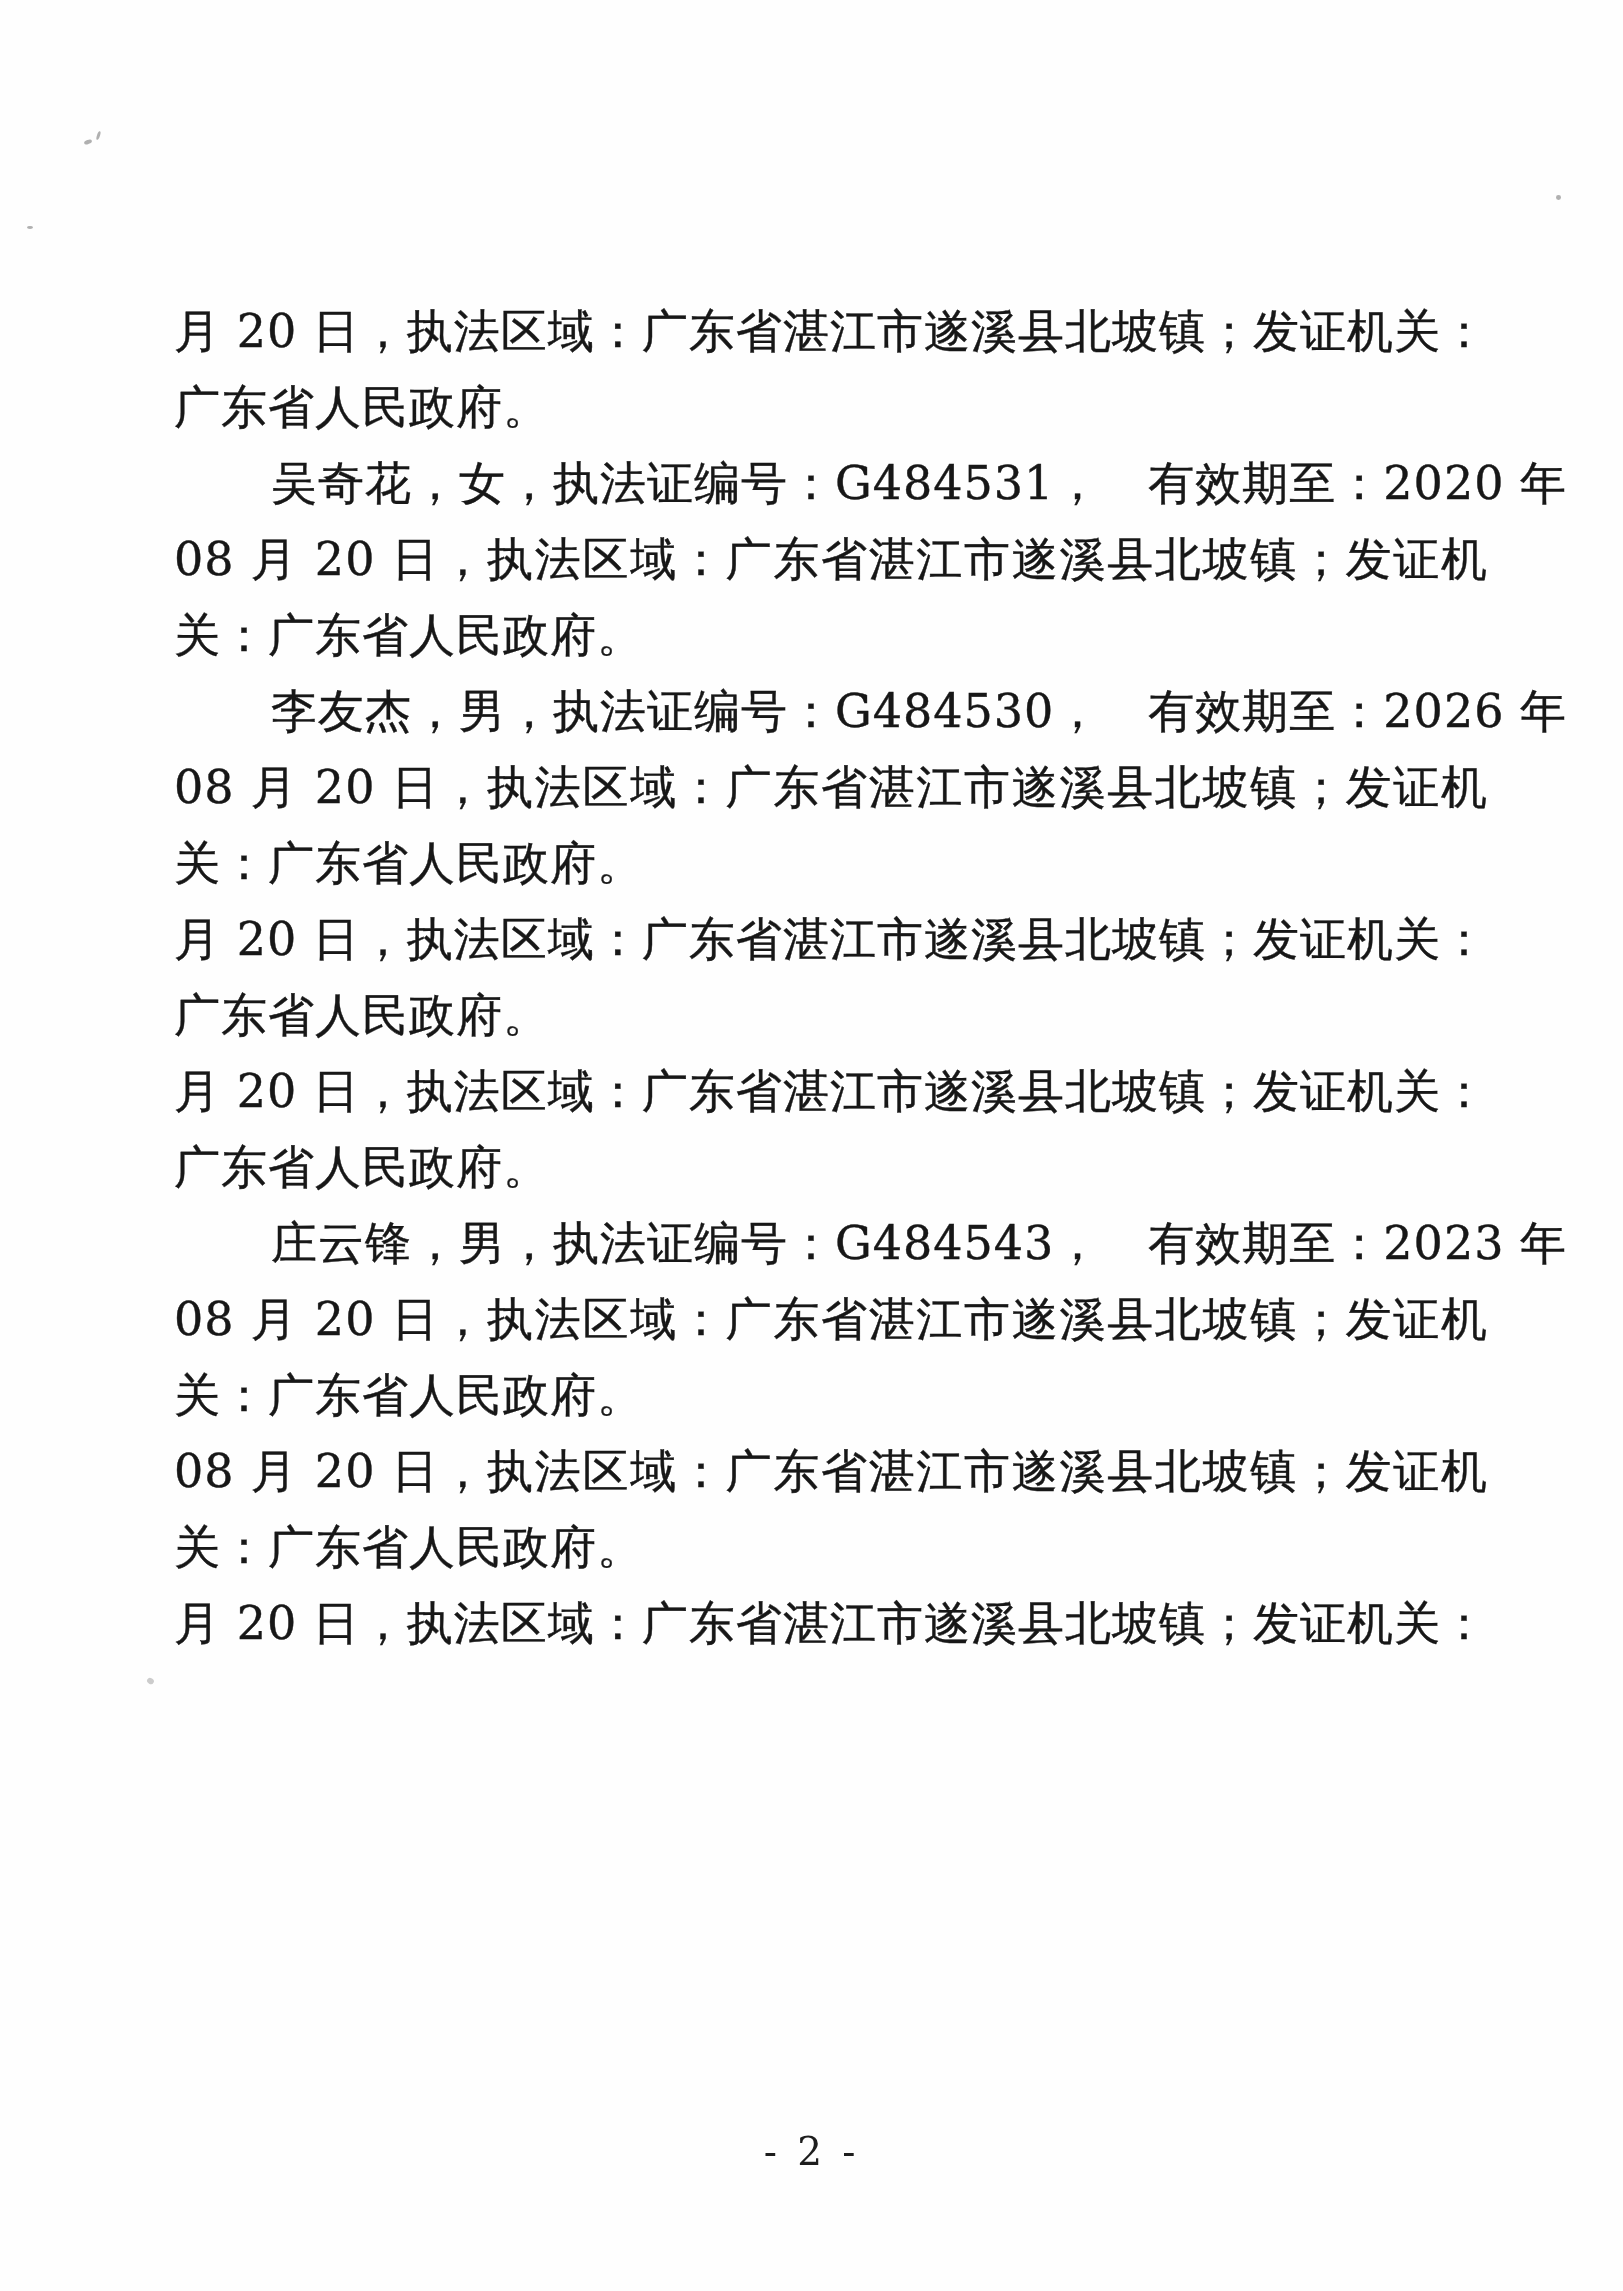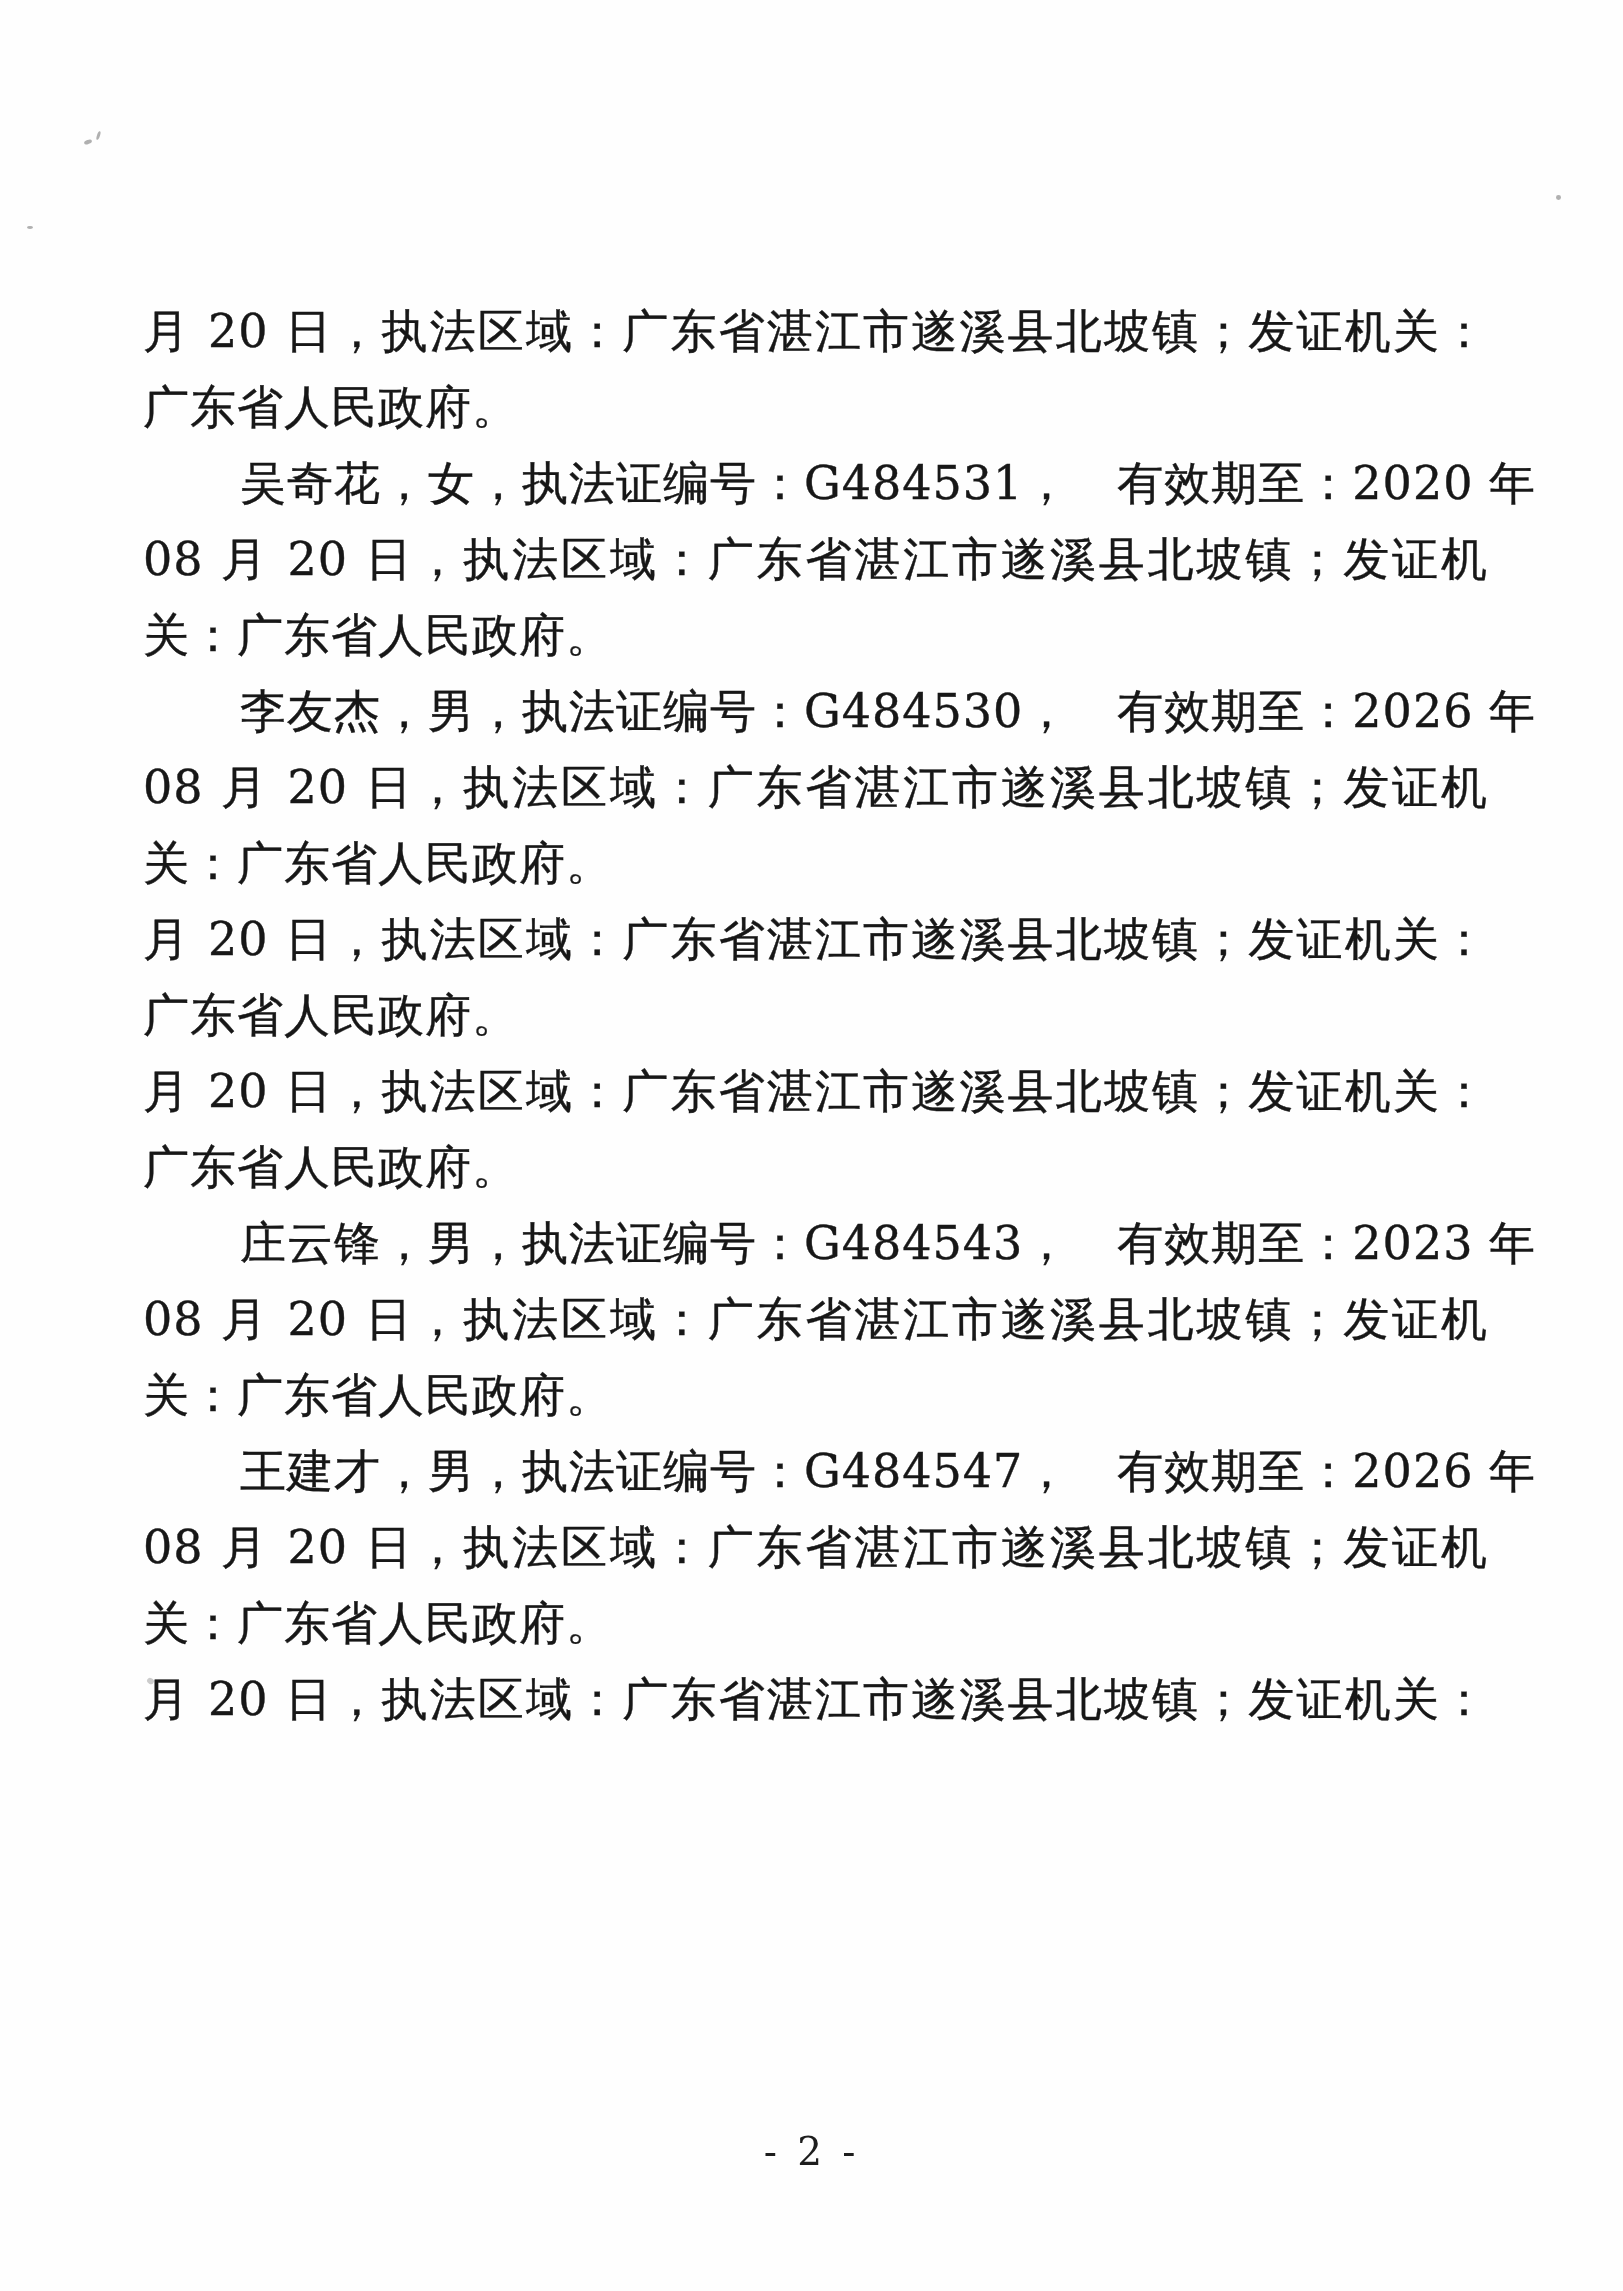--- a/index.html
+++ b/index.html
@@ -26,20 +26,21 @@
   }
   .ln {
     font-size: 46px;
     line-height: 76px;
     height: 76px;
     white-space: nowrap;
     letter-spacing: 1px;
     text-align: justify;
     text-align-last: justify;
     text-justify: inter-character;
+    margin-left: 31px;
     -webkit-text-stroke: 0.4px #1a1a1a;
   }
   .ln.end {
     text-align-last: left;
   }
   .ln.indent {
     padding-left: 97px;
   }
   .page-number {
     position: absolute;
@@ -84,21 +85,20 @@
     <div class="ln indent">李友杰，男，执法证编号：G484530，　有效期至：2026 年</div>
     <div class="ln">08 月 20 日，执法区域：广东省湛江市遂溪县北坡镇；发证机</div>
     <div class="ln end">关：广东省人民政府。</div>
     <div class="ln">月 20 日，执法区域：广东省湛江市遂溪县北坡镇；发证机关：</div>
     <div class="ln end">广东省人民政府。</div>
     <div class="ln">月 20 日，执法区域：广东省湛江市遂溪县北坡镇；发证机关：</div>
     <div class="ln end">广东省人民政府。</div>
     <div class="ln indent">庄云锋，男，执法证编号：G484543，　有效期至：2023 年</div>
     <div class="ln">08 月 20 日，执法区域：广东省湛江市遂溪县北坡镇；发证机</div>
     <div class="ln end">关：广东省人民政府。</div>
-    <div class="ln indent">王建才，男，执法证编号：G484547，　有效期至：2026 年</div>
     <div class="ln">08 月 20 日，执法区域：广东省湛江市遂溪县北坡镇；发证机</div>
     <div class="ln end">关：广东省人民政府。</div>
     <div class="ln">月 20 日，执法区域：广东省湛江市遂溪县北坡镇；发证机关：</div>
   </div>
 
   <div class="page-number">- 2 -</div>
 
 </div>
 
 

